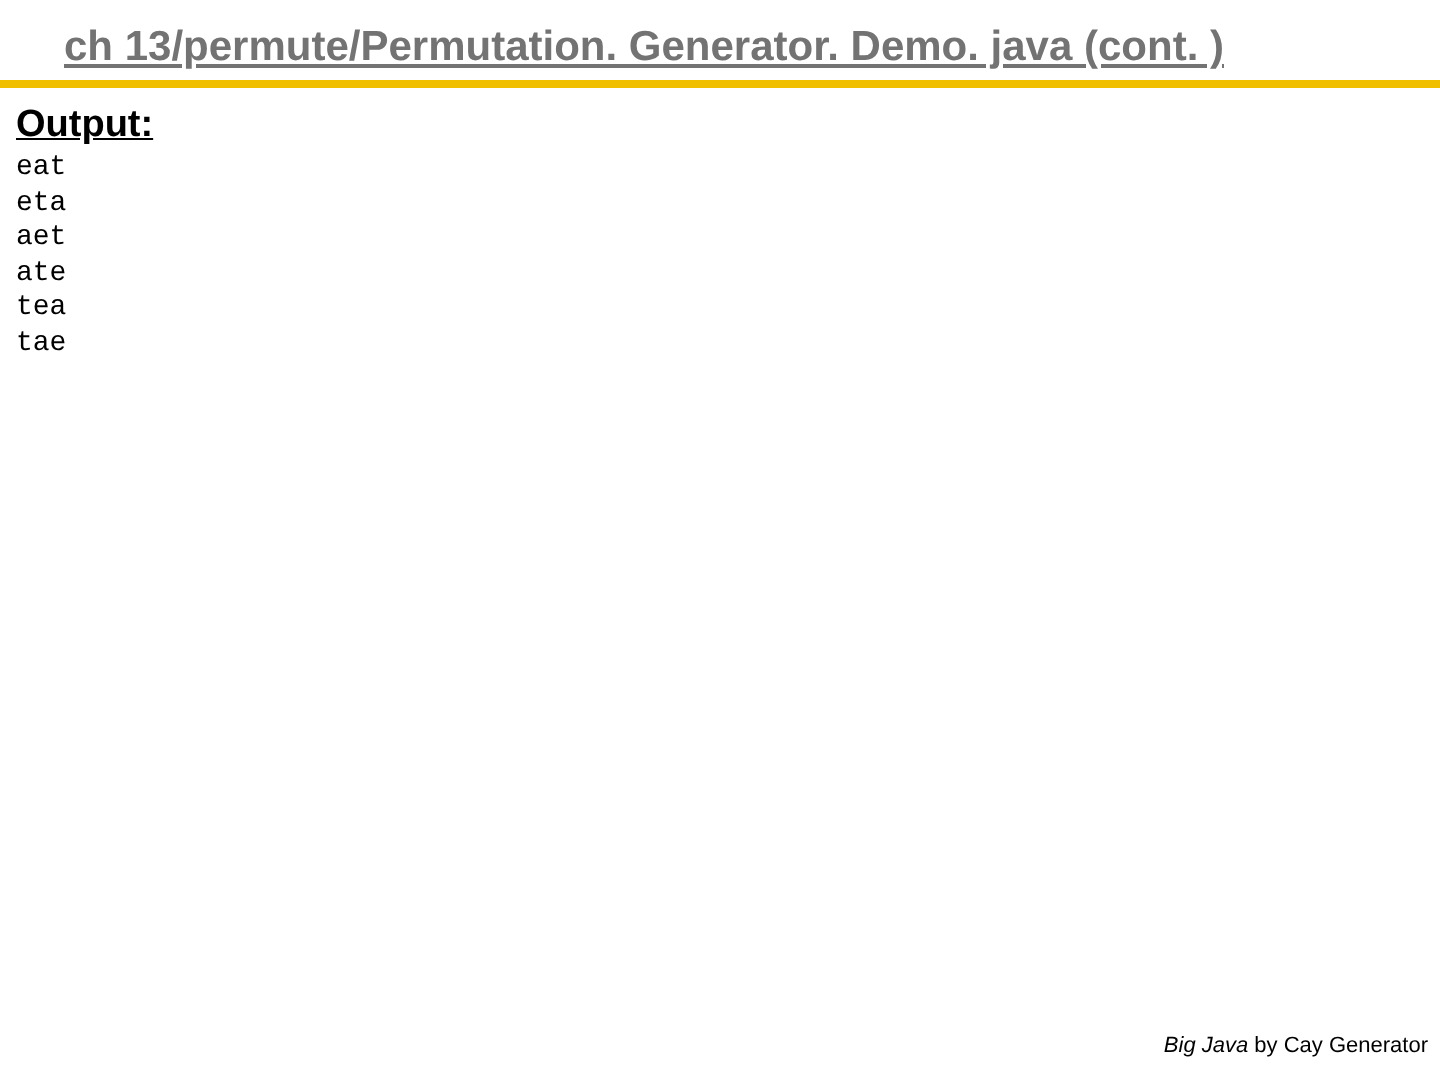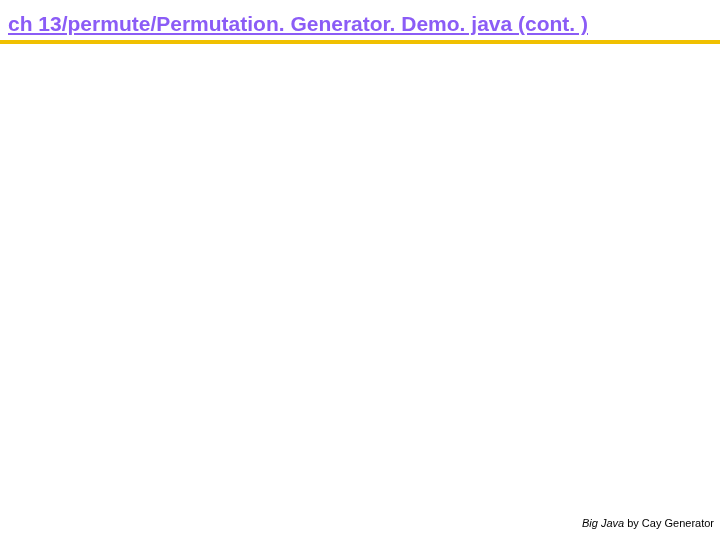--- a/index.html
+++ b/index.html
@@ -9,25 +9,26 @@
     }
     body {
       width: 720px;
       height: 540px;
       background: #ffffff;
       font-family: Arial, Helvetica, sans-serif;
       position: relative;
       overflow: hidden;
     }
     .slide-title {
-      color: #8b5cf6;
+      color: #737373;
       font-size: 21px;
       font-weight: bold;
       text-decoration: underline;
       padding: 12px 8px 4px 8px;
+      margin-left: 24px;
     }
     .divider {
       height: 4px;
       background: #f0c000;
       margin: 0;
     }
     .content {
       padding: 8px 8px 0 8px;
     }
     .section-label {
@@ -60,19 +61,28 @@
       text-align: right;
     }
   </style>
 </head>
 <body>
 
 <div class="slide-title">ch 13/permute/Permutation. Generator. Demo. java  (cont. )</div>
 <div class="divider"></div>
 
 <div class="content">
+  <div class="section-label">Output:</div>
+  <div class="output-list">
+    <span class="output-line">eat</span>
+    <span class="output-line">eta</span>
+    <span class="output-line">aet</span>
+    <span class="output-line">ate</span>
+    <span class="output-line">tea</span>
+    <span class="output-line">tae</span>
+  </div>
 </div>
 
 <div class="footer">
   <div>
     <span class="book-title">Big Java</span><span> by Cay Generator</span>
   </div>
 </div>
 
 </body></html>

